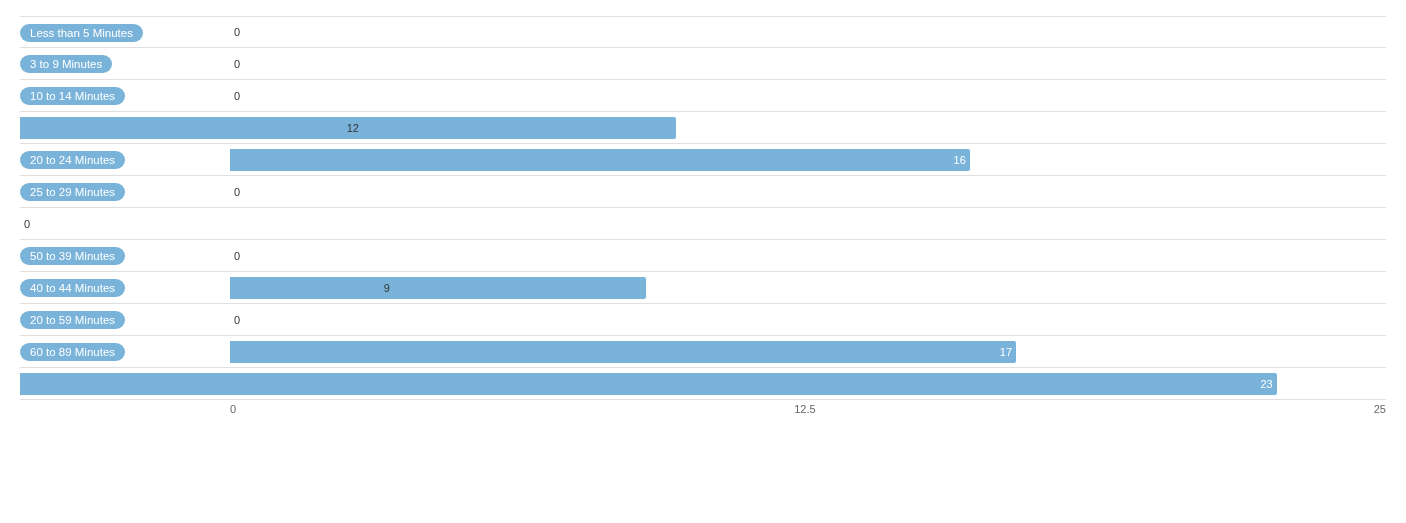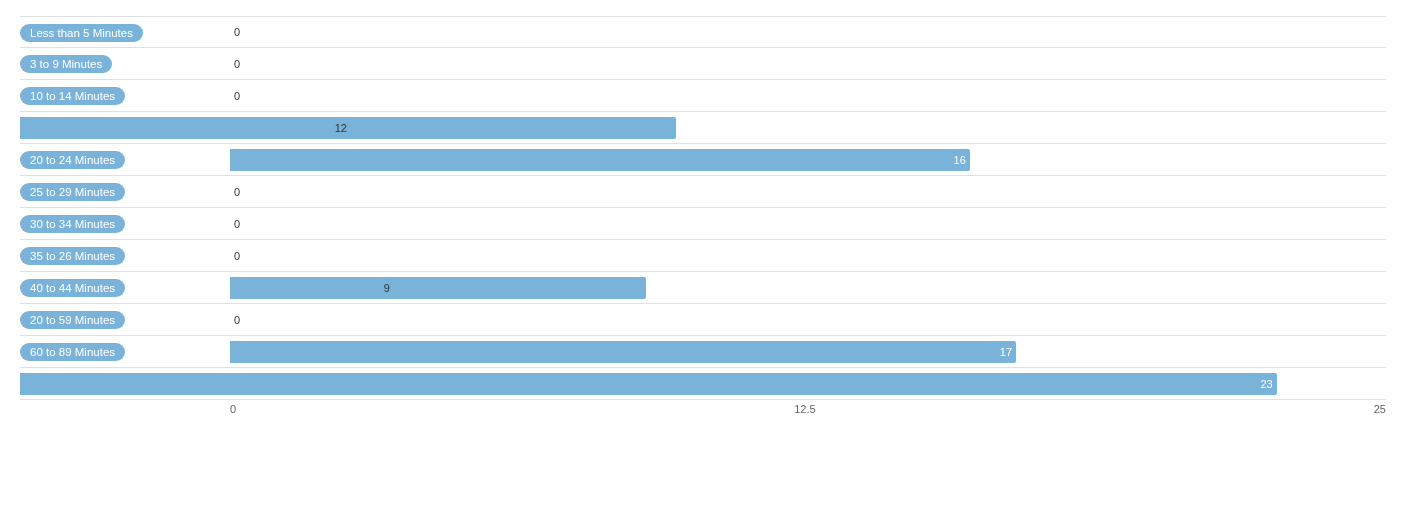--- a/index.html
+++ b/index.html
@@ -124,48 +124,47 @@
       <div class="bar-row">
         <div class="label-container"><span class="label-pill">10 to 14 Minutes</span></div>
         <div class="bar-track">
           <div class="bar-fill" style="width: 0px; min-width: 0px;"></div>
           <span class="zero-value">0</span>
         </div>
       </div>
       <div class="bar-row">
         <div class="bar-track">
           <div class="bar-fill" style="width: 48%;">
-            <span style="font-size: 11px; color: rgb(51, 51, 51); margin-left: 0; position: absolute; left: 48%; white-space: nowrap;">12</span>
+            <span style="font-size: 11px; color: rgb(51, 51, 51); margin-left: 12px; position: absolute; left: 48%; white-space: nowrap;">12</span>
           </div>
         </div>
       </div>
       <div class="bar-row">
         <div class="label-container"><span class="label-pill">20 to 24 Minutes</span></div>
         <div class="bar-track">
           <div class="bar-fill" style="width: 64%;">
             <span class="bar-value-inside">16</span>
           </div>
         </div>
       </div>
       <div class="bar-row">
         <div class="label-container"><span class="label-pill">25 to 29 Minutes</span></div>
         <div class="bar-track">
           <div class="bar-fill" style="width: 0px; min-width: 0px;"></div>
           <span class="zero-value">0</span>
         </div>
       </div>
       <div class="bar-row">
-        <div class="label-container"><span class="label-pill">30 to 34 Minutes</span></div>
-        <div class="bar-track">
-          <div class="bar-fill" style="width: 0px; min-width: 0px;"></div>
-          <span class="zero-value">0</span>
-        </div>
-      </div>
-      <div class="bar-row">
-        <div class="label-container"><span class="label-pill">35 to 26 Minutes</span></div>
+        <div class="bar-track">
+          <div class="bar-fill" style="width: 0px; min-width: 0px;"></div>
+          <span class="zero-value">0</span>
+        </div>
+      </div>
+      <div class="bar-row">
+        <div class="label-container"><span class="label-pill">50 to 39 Minutes</span></div>
         <div class="bar-track">
           <div class="bar-fill" style="width: 0px; min-width: 0px;"></div>
           <span class="zero-value">0</span>
         </div>
       </div>
       <div class="bar-row">
         <div class="label-container"><span class="label-pill">40 to 44 Minutes</span></div>
         <div class="bar-track">
           <div class="bar-fill" style="width: 36%;">
             <span style="font-size: 11px; color: rgb(51, 51, 51); margin-left: 4px; position: absolute; left: 36%; white-space: nowrap;">9</span>

